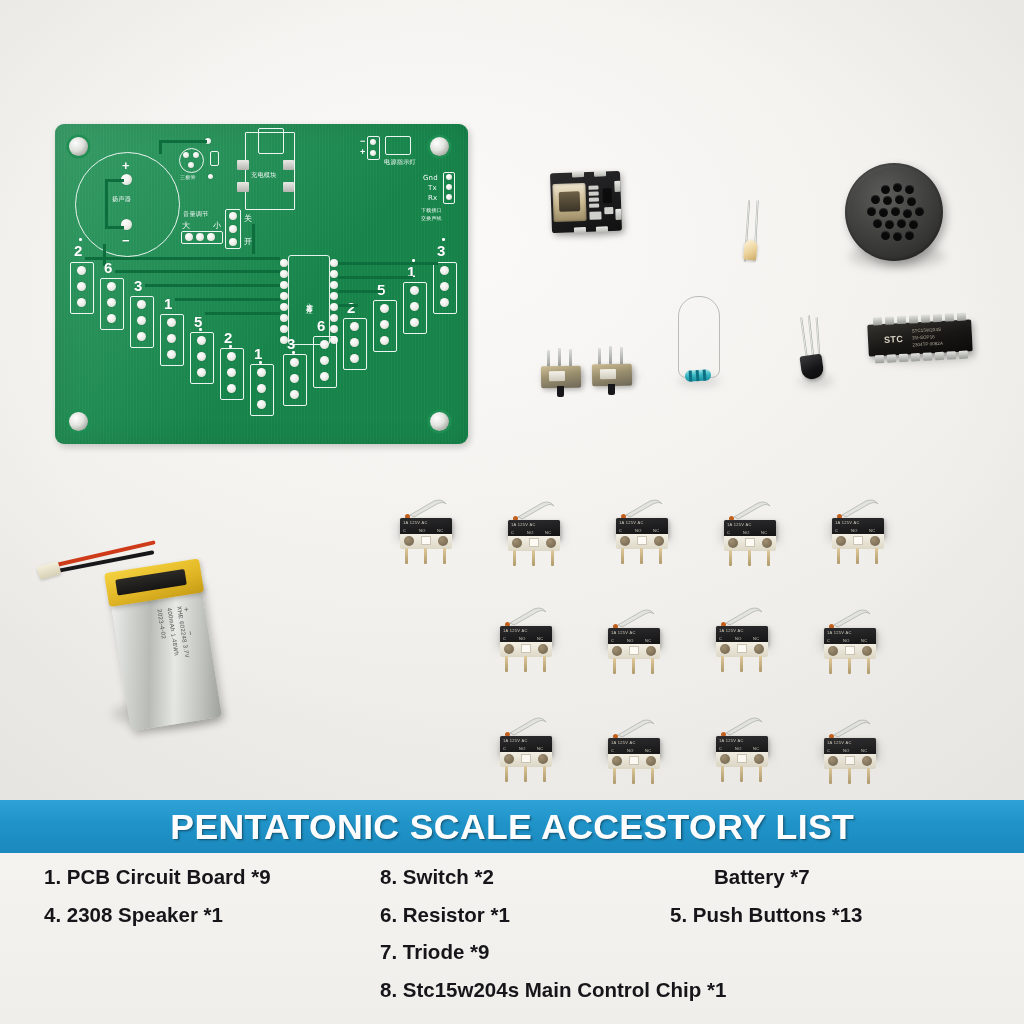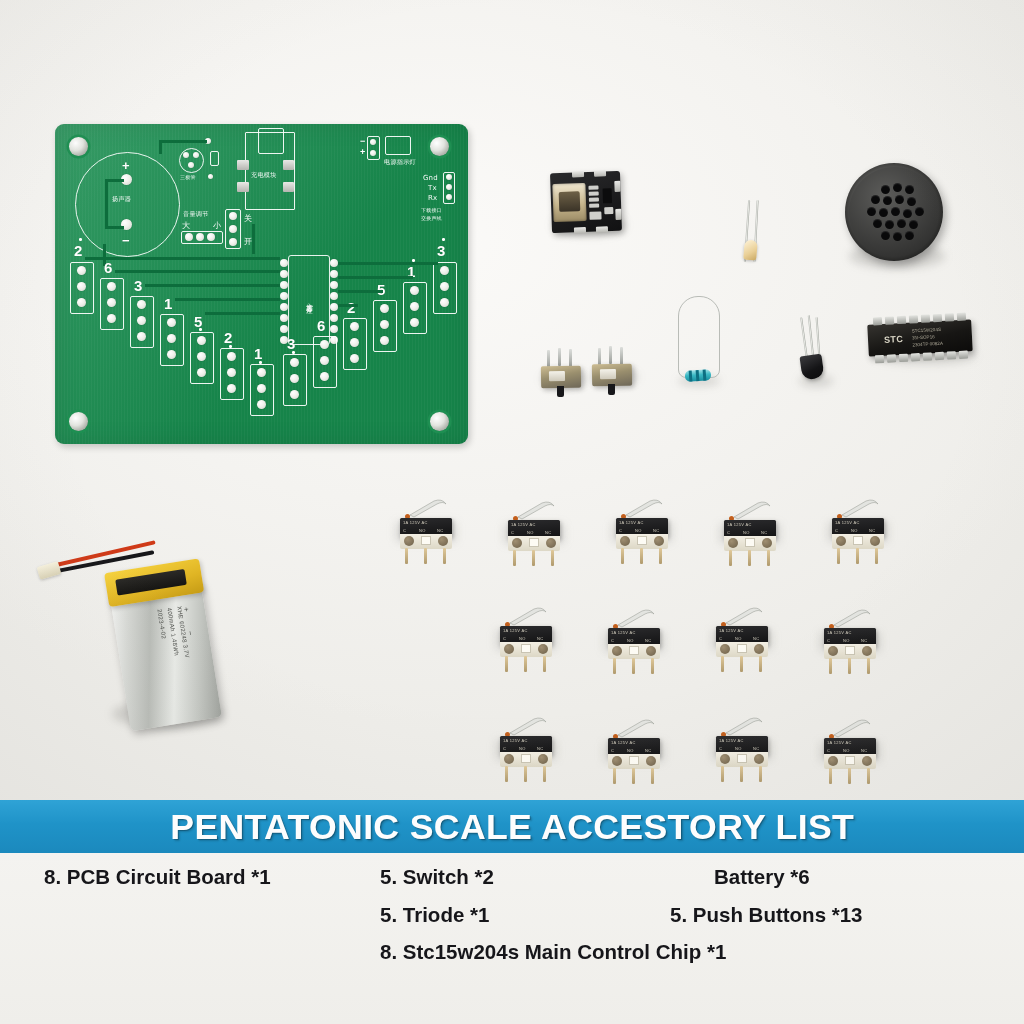--- a/index.html
+++ b/index.html
@@ -817,27 +817,29 @@
     <div class="vignette"></div>
   </div>
 
   <div class="banner">
     <div class="banner-title">PENTATONIC SCALE ACCESTORY LIST</div>
   </div>
 
   <div class="listwrap">
     <div class="cols">
       <div class="col c1">
-        <div class="li">8. PCB Circuit Board *1</div>
+        <div class="li">1. PCB Circuit Board *9</div>
+        <div class="li">4. 2308 Speaker *1</div>
       </div>
       <div class="col c2">
-        <div class="li">5. Switch *2</div>
-        <div class="li">5. Triode *1</div>
+        <div class="li">8. Switch *2</div>
+        <div class="li">6. Resistor *1</div>
+        <div class="li">7. Triode *9</div>
         <div class="li wide">8. Stc15w204s Main Control Chip *1</div>
       </div>
       <div class="col c3">
-        <div class="li indent">Battery *6</div>
+        <div class="li indent">Battery *7</div>
         <div class="li">5. Push Buttons *13</div>
       </div>
     </div>
   </div>
 
 </div>
 
 </body></html>

